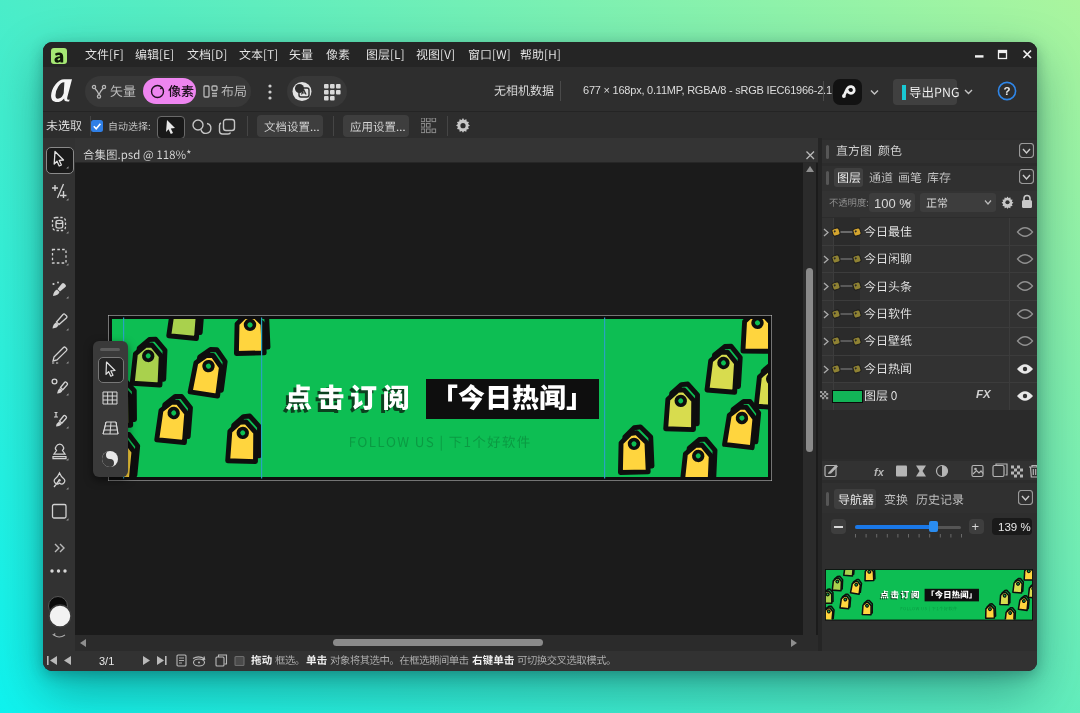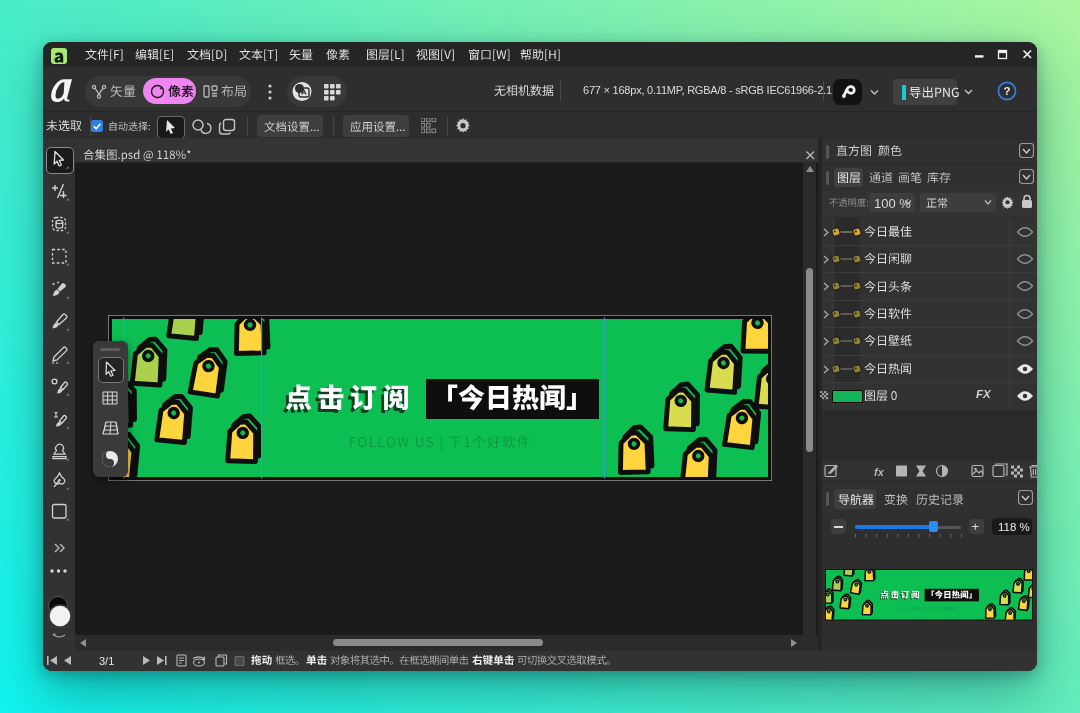--- a/index.html
+++ b/index.html
@@ -688,21 +688,21 @@
       <line x1="53.5" y1="0" x2="53.5" y2="3.5" stroke="#6a6a6a" stroke-width="1"></line>
       <line x1="64.1" y1="0" x2="64.1" y2="3.5" stroke="#6a6a6a" stroke-width="1"></line>
       <line x1="74.7" y1="0" x2="74.7" y2="3.5" stroke="#6a6a6a" stroke-width="1"></line>
       <line x1="85.3" y1="0" x2="85.3" y2="3.5" stroke="#6a6a6a" stroke-width="1"></line>
       <line x1="95.89999999999999" y1="0" x2="95.89999999999999" y2="3.5" stroke="#6a6a6a" stroke-width="1"></line>
       <line x1="106.5" y1="0" x2="106.5" y2="3.5" stroke="#6a6a6a" stroke-width="1"></line>
     </svg>
     <div class="abs" style="left:926px;top:477px;width:15px;height:15px;background:#3e3e3e;border-radius:4px"></div>
     <div class="lat" style="left:928.5px;top:476.5px;font-size:13px;color:#d8d8d8">+</div>
     <div class="abs" style="left:949px;top:476px;width:40px;height:17px;background:#1a1a1a;border-radius:4px"></div>
-    <div class="lat" style="left:955px;top:479px;font-size:11.5px;color:#e8e8e8">118 %</div>
+    <div class="lat" style="left:955px;top:479px;font-size:11.5px;color:#e8e8e8">139 %</div>
     <div class="abs" style="left:779px;top:505px;width:215px;height:104px;background:#2e2e2e"></div>
     <svg class="abs" style="left:781.5px;top:527px" width="208" height="52" viewBox="0 0 662 165.5" preserveAspectRatio="none">
       <rect x="0" y="0" width="662" height="164" fill="#0e0e0e"></rect>
       <rect x="3" y="3" width="656" height="158" fill="#0dbe53"></rect>
       <clipPath id="bc">
         <rect x="3" y="3" width="656" height="158"></rect>
       </clipPath>
       <g clip-path="url(#bc)">
         <g stroke-linejoin="round">
 <polygon points="-12.5,-15.5 -1.2,-15.5 15.5,-0.2 0.5,15.5 -15.5,-1.2 -15.5,-11.5" transform="translate(78.8,1.2000000000000002) rotate(52) scale(1.28)" fill="none" stroke="#0e0e0e" stroke-width="3.8"></polygon>

